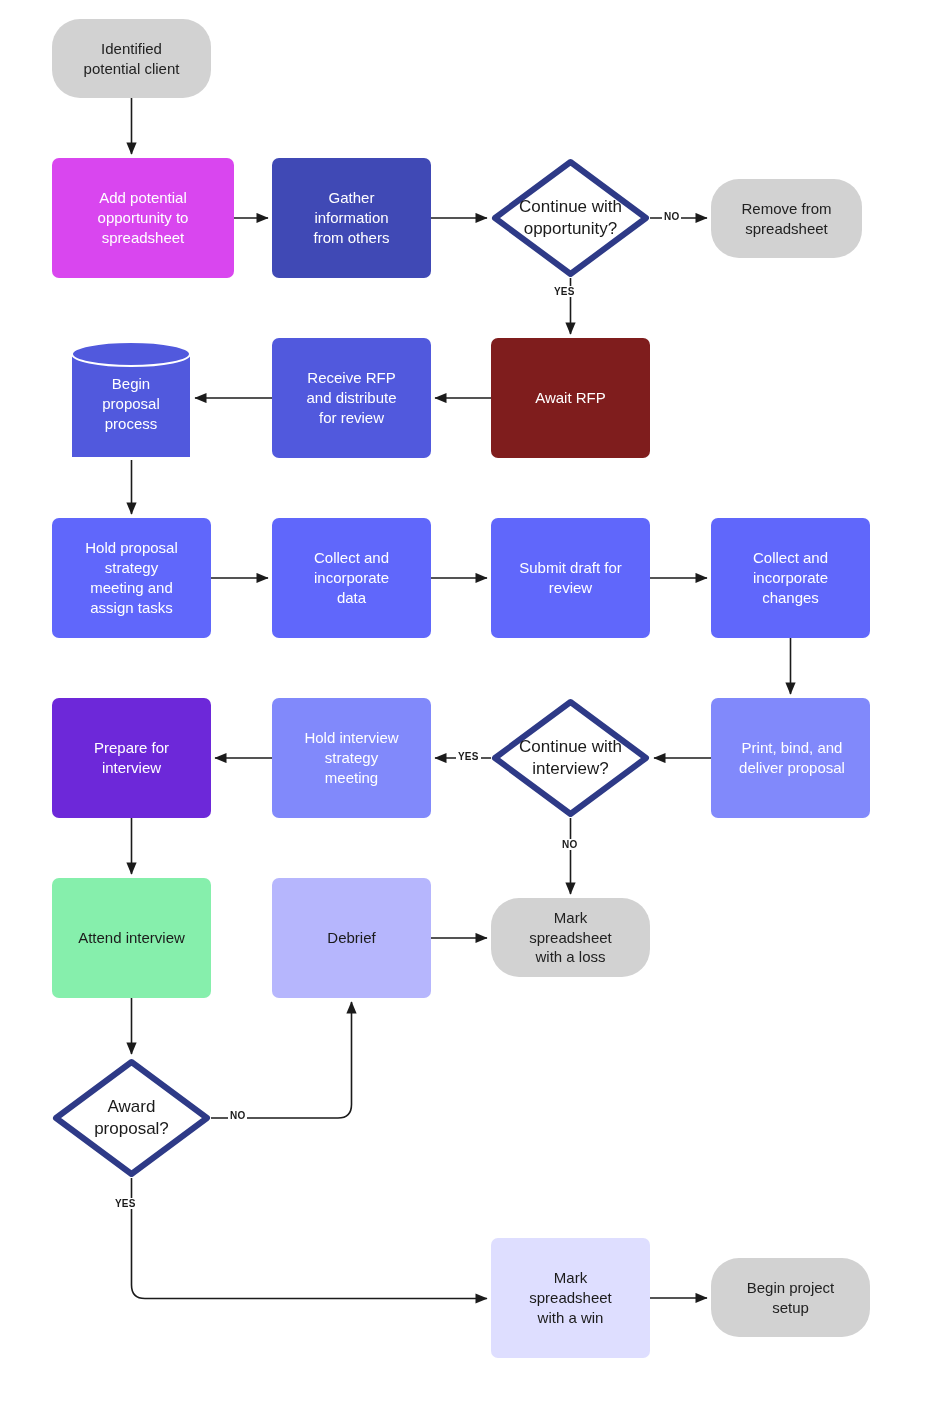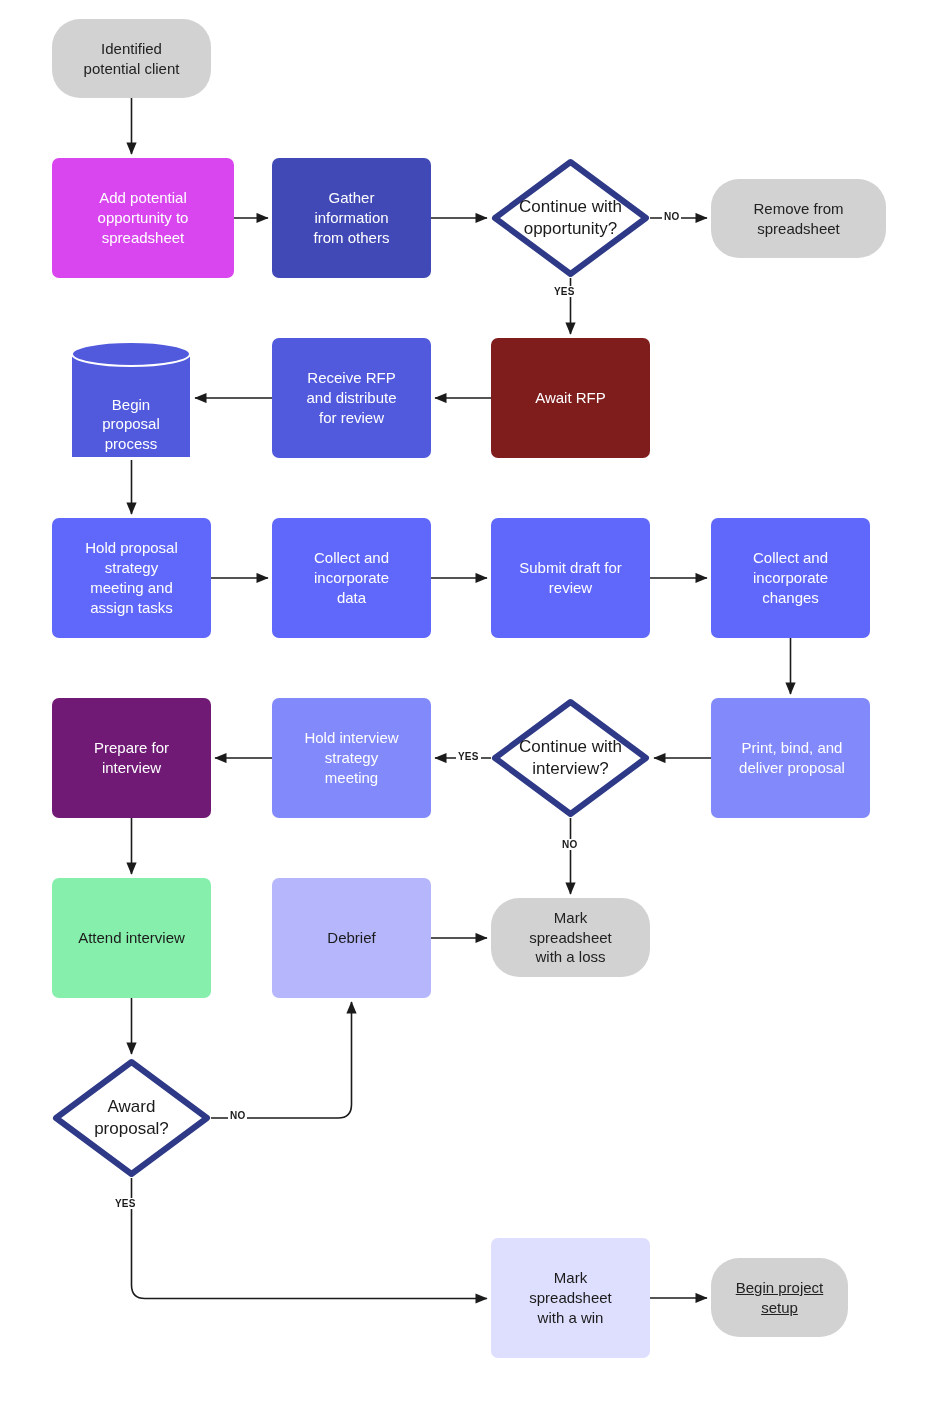--- a/index.html
+++ b/index.html
@@ -170,36 +170,36 @@
   </div>
 
   <div class="node decision" style="left:491px; top:158px; width:159px; height:120px;">
     <svg class="diamond-shape" viewBox="0 0 159 120" preserveAspectRatio="none">
       <polygon points="79.5,4 155,60 79.5,116 4,60" fill="#ffffff" stroke="#2e3a87" stroke-width="6" stroke-linejoin="round"></polygon>
     </svg>
     <span class="decision-label">Continue with
 opportunity?</span>
   </div>
 
-  <div class="node terminal" style="left:711px; top:179px; width:175px; height:79px;">
+  <div class="node terminal" style="left:711px; top:179px; width:151px; height:79px;">
     <span>Remove from
 spreadsheet</span>
   </div>
 
   <div class="node process" style="left:491px; top:338px; width:159px; height:120px; background:#7f1d1d; color:#ffffff;">
     <span>Await RFP</span>
   </div>
 
   <div class="node process" style="left:272px; top:338px; width:159px; height:120px; background:#5159dd; color:#ffffff;">
     <span>Receive RFP
 and distribute
 for review</span>
   </div>
 
-  <div class="node store" style="left:71px; top:340px; width:120px; height:118px; color:#ffffff;align-items:flex-end;">
+  <div class="node store" style="left:71px; top:340px; width:120px; height:118px; color:#ffffff;">
     <svg class="store-body" viewBox="0 0 120 118" preserveAspectRatio="none">
       <path d="M1,14 L1,117 L119,117 L119,14 Z" fill="#5159dd"></path>
       <ellipse cx="60" cy="14" rx="59" ry="12" fill="#5159dd" stroke="#ffffff" stroke-width="2"></ellipse>
     </svg>
     <span class="store-label">Begin
 proposal
 process</span>
   </div>
 
   <div class="node process" style="left:52px; top:518px; width:159px; height:120px; background:#6067fb; color:#ffffff;">
@@ -238,21 +238,21 @@
     <span class="decision-label">Continue with
 interview?</span>
   </div>
 
   <div class="node process" style="left:272px; top:698px; width:159px; height:120px; background:#8189fb; color:#ffffff;">
     <span>Hold interview
 strategy
 meeting</span>
   </div>
 
-  <div class="node process" style="left:52px; top:698px; width:159px; height:120px; background:#701a75; color:#ffffff;">
+  <div class="node process" style="left:52px; top:698px; width:159px; height:120px; background:#6d28d9; color:#ffffff;">
     <span>Prepare for
 interview</span>
   </div>
 
   <div class="node process" style="left:52px; top:878px; width:159px; height:120px; background:#86efac; color:#1b1b1b;">
     <span>Attend interview</span>
   </div>
 
   <div class="node process" style="left:272px; top:878px; width:159px; height:120px; background:#b6b6fd; color:#1b1b1b;">
     <span>Debrief</span>
@@ -271,21 +271,21 @@
     <span class="decision-label">Award
 proposal?</span>
   </div>
 
   <div class="node process" style="left:491px; top:1238px; width:159px; height:120px; background:#dedeff; color:#1b1b1b;">
     <span>Mark
 spreadsheet
 with a win</span>
   </div>
 
-  <div class="node terminal" style="left:711px; top:1258px; width:137px; height:79px;text-decoration:underline;">
+  <div class="node terminal" style="left:711px; top:1258px; width:159px; height:79px;">
     <span>Begin project
 setup</span>
   </div>
 
   <div class="edge-label" style="left:662px; top:211px;">
     <span>NO</span>
   </div>
   <div class="edge-label" style="left:552px; top:286px;">
     <span>YES</span>
   </div>

